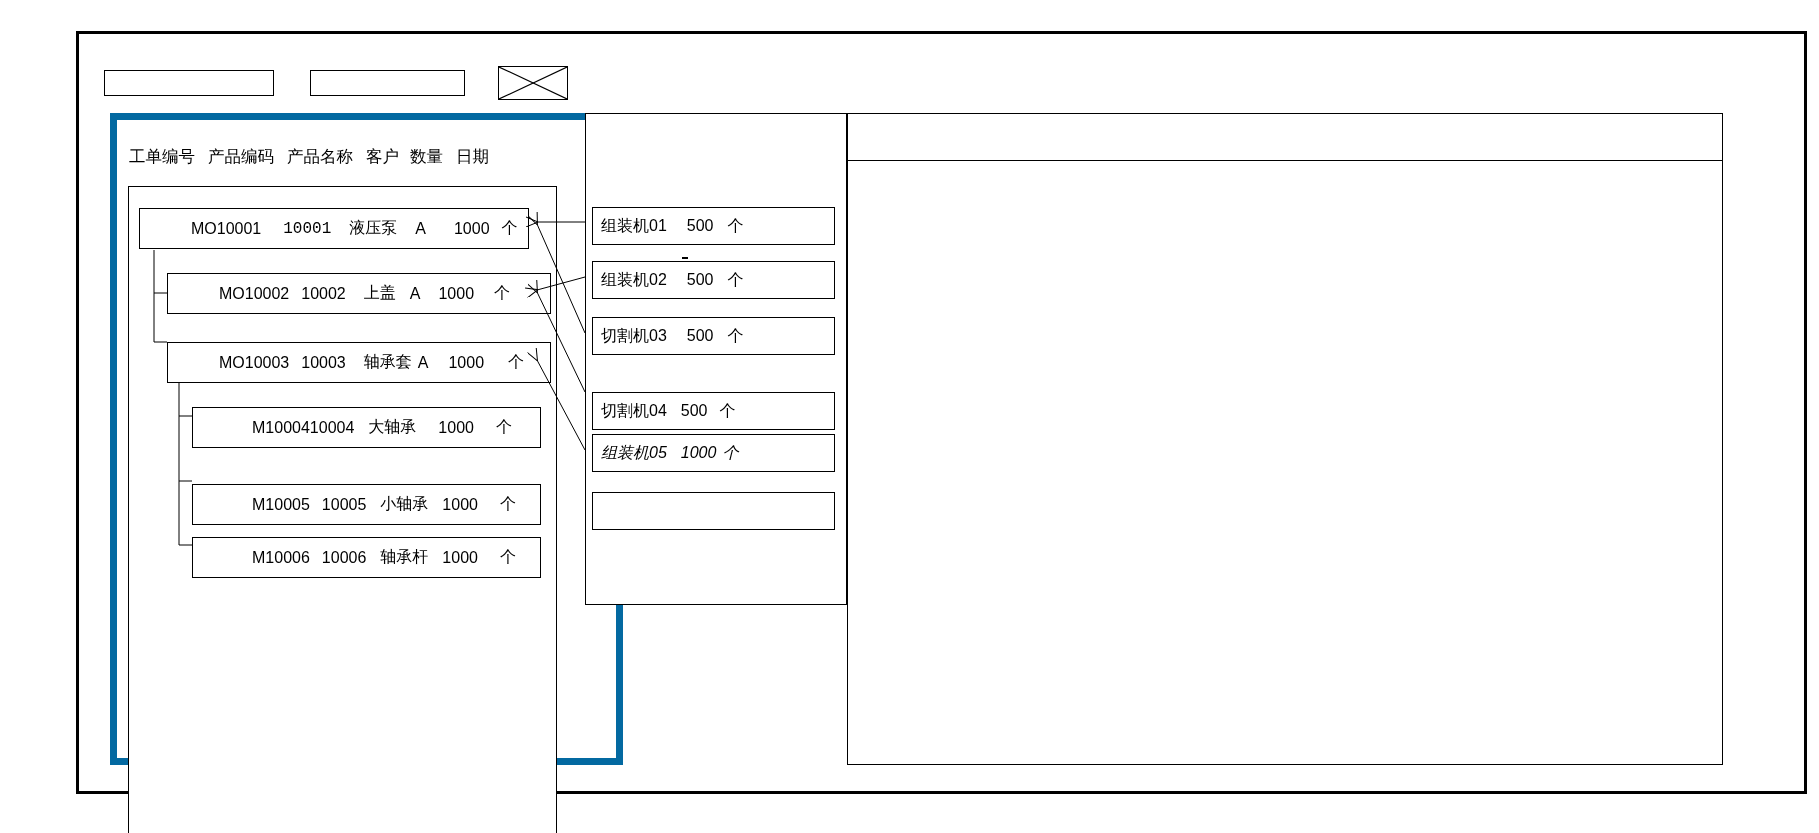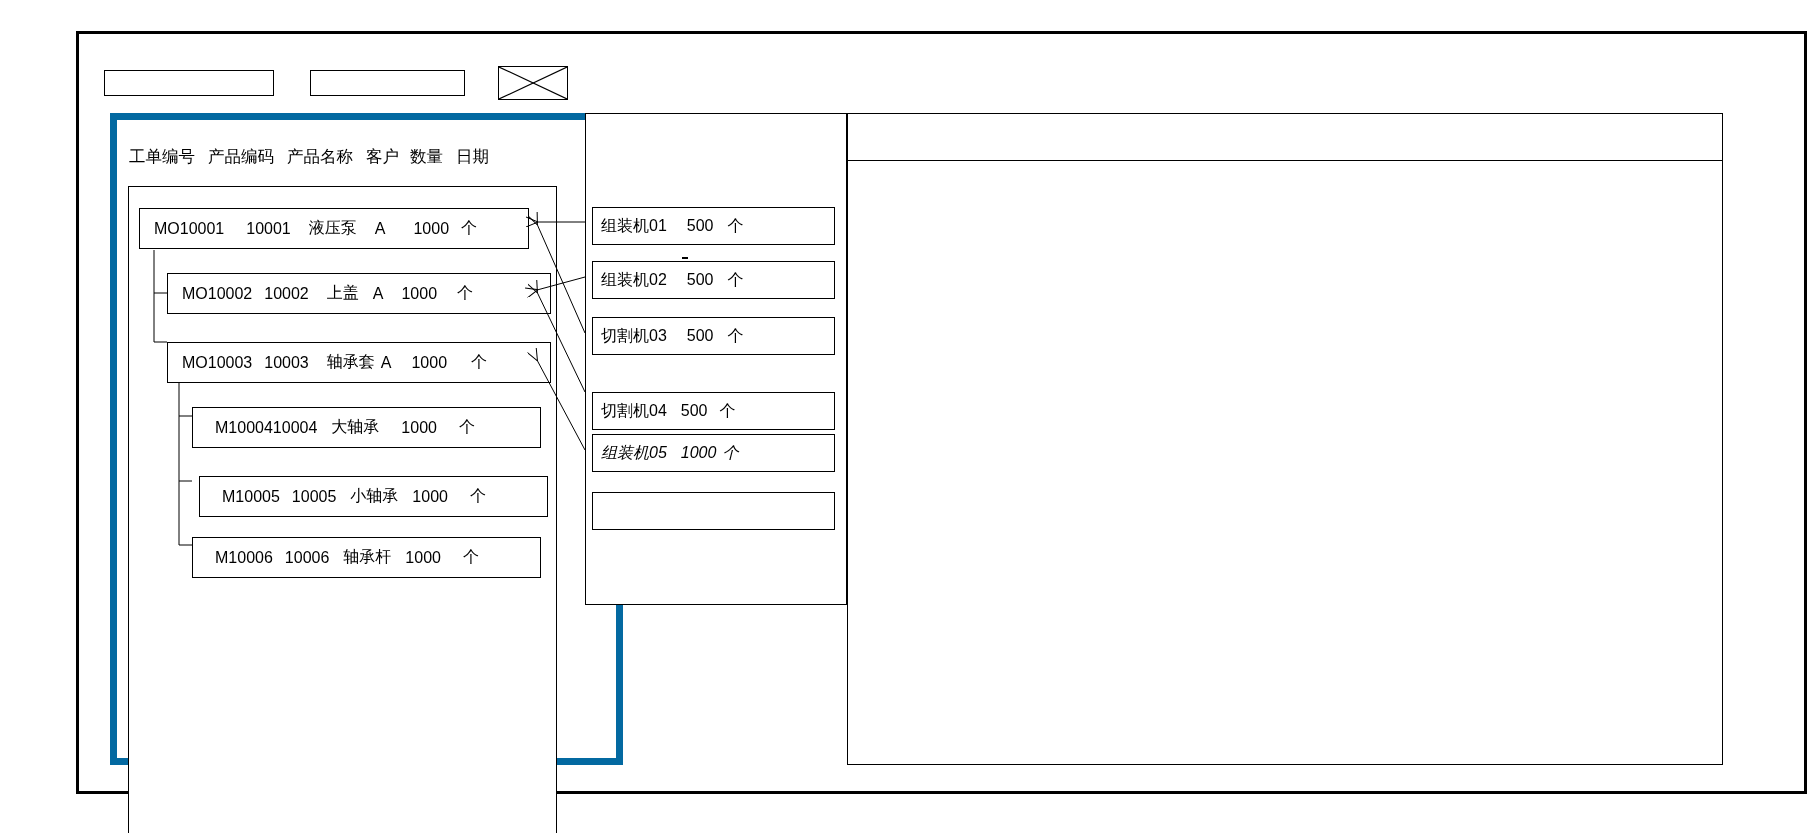--- a/index.html
+++ b/index.html
@@ -88,20 +88,21 @@
   .row{
     position:absolute;
     border:1px solid #000000;
     background:#ffffff;
     box-sizing:border-box;
     display:flex;
     align-items:center;
     font-size:16px;
     white-space:nowrap;
     height:41px;
+    padding-left:37px;
   }
   .row .cell{ display:inline-block; }
 
   
   .tree-lines{
     position:absolute;
     left:0; top:0;
     width:455px; height:652px;
     pointer-events:none;
   }
@@ -202,21 +203,21 @@
 
         <path d="M 62 243 L 62 425"></path>
         <path d="M 62 296 L 75 296"></path>
         <path d="M 62 361 L 75 361"></path>
         <path d="M 62 425 L 75 425"></path>
       </g>
     </svg>
 
     <div class="row" style="left:22px; top:88px;  width:390px;">
       <span class="cell" style="margin-left:14px;">MO10001</span>
-      <span class="cell" style="margin-left:22px;">10001</span>
+      <span class="cell" style="margin-left:22px;font-family:Liberation Mono, monospace;">10001</span>
       <span class="cell" style="margin-left:18px;">液压泵</span>
       <span class="cell" style="margin-left:18px;">A</span>
       <span class="cell" style="margin-left:28px;">1000</span>
       <span class="cell" style="margin-left:12px;">个</span>
     </div>
 
     <div class="row" style="left:50px; top:153px; width:384px;">
       <span class="cell" style="margin-left:14px;">MO10002</span>
       <span class="cell" style="margin-left:12px;">10002</span>
       <span class="cell" style="margin-left:18px;">上盖</span>
@@ -235,21 +236,21 @@
     </div>
 
     <div class="row" style="left:75px; top:287px; width:349px;">
       <span class="cell" style="margin-left:22px;">M10004</span>
       <span class="cell" style="">10004</span>
       <span class="cell" style="margin-left:14px;">大轴承</span>
       <span class="cell" style="margin-left:22px;">1000</span>
       <span class="cell" style="margin-left:22px;">个</span>
     </div>
 
-    <div class="row" style="left:75px; top:356px; width:349px;margin-left:7px;">
+    <div class="row" style="left:75px; top:364px; width:349px;">
       <span class="cell" style="margin-left:22px;">M10005</span>
       <span class="cell" style="margin-left:12px;">10005</span>
       <span class="cell" style="margin-left:14px;">小轴承</span>
       <span class="cell" style="margin-left:14px;">1000</span>
       <span class="cell" style="margin-left:22px;">个</span>
     </div>
 
     <div class="row" style="left:75px; top:417px; width:349px;">
       <span class="cell" style="margin-left:22px;">M10006</span>
       <span class="cell" style="margin-left:12px;">10006</span>

